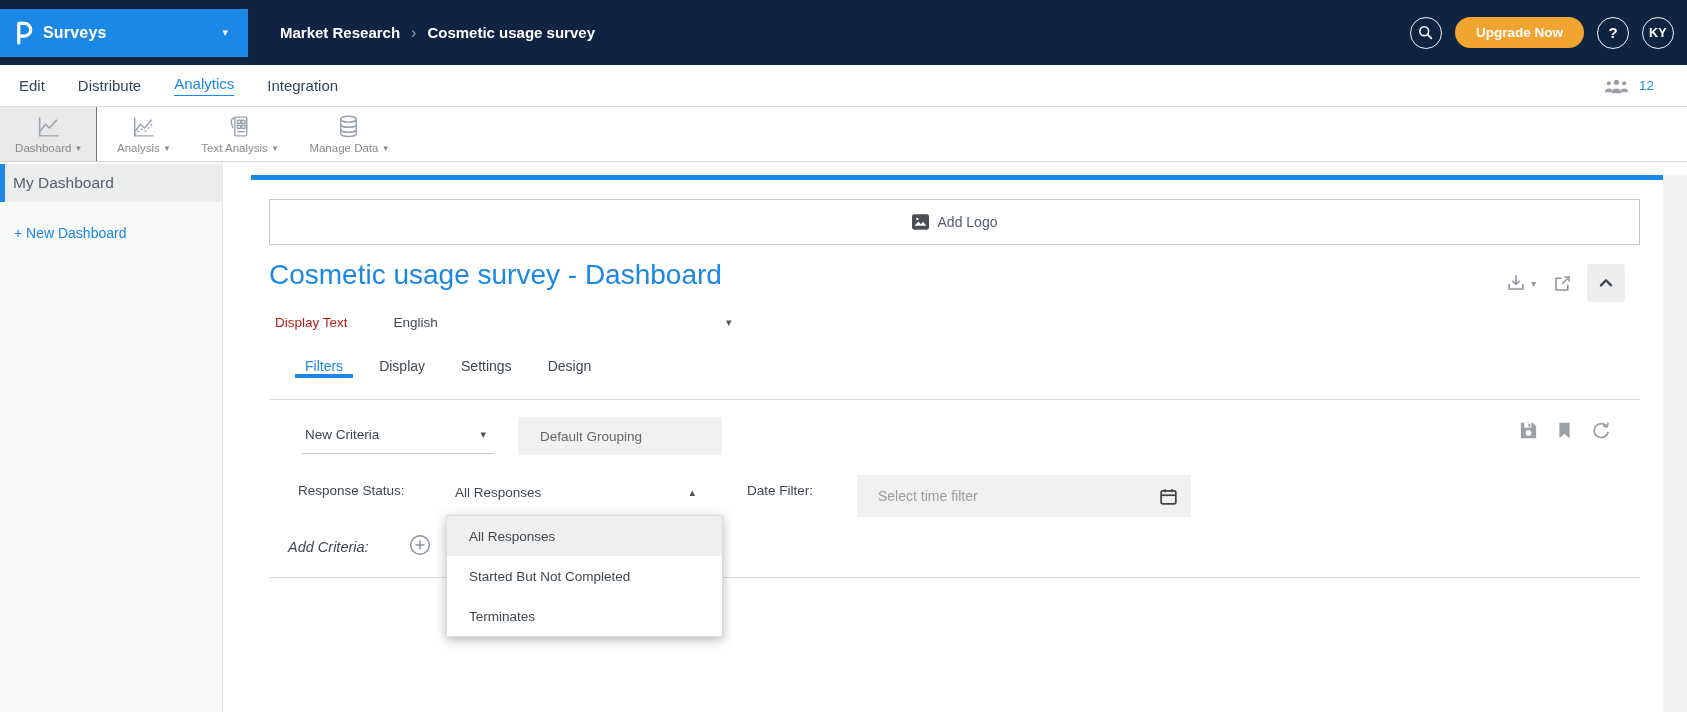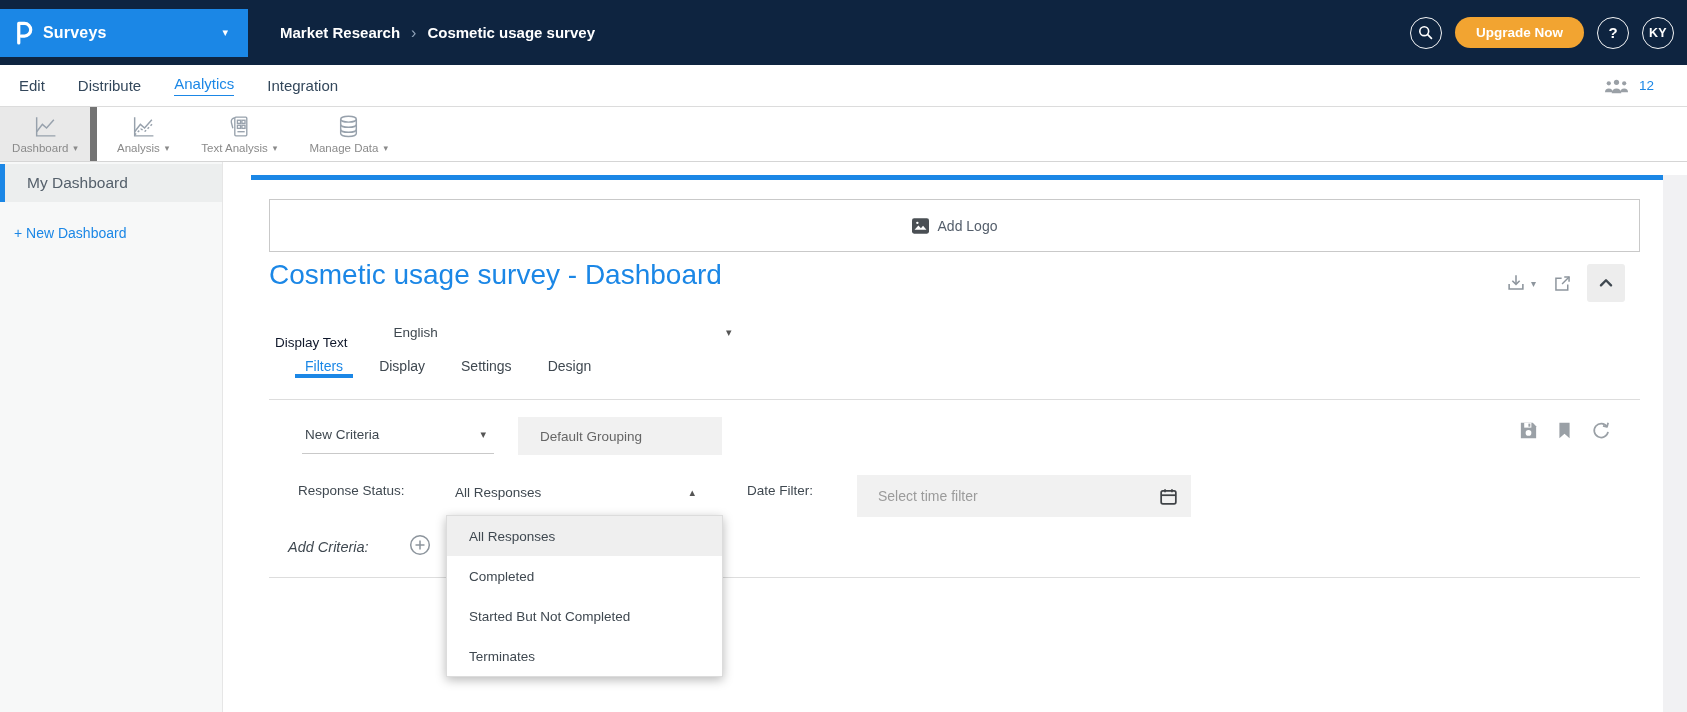--- a/index.html
+++ b/index.html
@@ -36,50 +36,50 @@
   .navbar{height:42px;background:#fff;border-bottom:1px solid #dcdcdc;display:flex;align-items:center;padding-left:19px;}
   .nav-link{font-size:15px;color:#33475b;margin-right:33px;padding-bottom:1px;}
   .nav-link.active{color:var(--accent);border-bottom:1.5px solid var(--accent);padding-bottom:3px;}
   .nav-right{margin-left:auto;display:flex;align-items:center;gap:10px;padding-right:33px;}
   .collab-count{color:var(--accent);font-size:13.5px;}
 
   
   .toolbar{height:55px;background:#fff;border-bottom:1px solid #d5d5d5;display:flex;align-items:stretch;}
   .tool{display:flex;flex-direction:column;align-items:center;justify-content:center;gap:3px;
         padding:0 12px;margin-left:8px;color:#8a8a8a;}
-  .tool.active{width:97px;margin-left:0;background:#e9e9e9;border-right:7px solid #737373;}
+  .tool.active{width:97px;margin-left:0;background:#e9e9e9;border-right:1px solid #737373;}
   .tool-label{font-size:11.5px;display:flex;align-items:center;gap:5px;white-space:nowrap;}
   .tool-label .caret{font-size:9px;color:#8a8a8a;}
 
   
   .body-row{display:flex;height:567px;}
   .sidebar{width:223px;background:#f7f8f8;border-right:1px solid #e6e6e6;}
   .side-item{margin-top:2px;height:38px;display:flex;align-items:center;padding-left:16px;
              font-size:15.5px;color:#55606b;}
-  .side-item.active{background:#eceeee;border-left:5px solid var(--accent);padding-left:22px;}
+  .side-item.active{background:#eceeee;border-left:5px solid var(--accent);padding-left:8px;}
   .new-dash{margin-top:17px;padding-left:14px;color:var(--accent);font-size:14px;height:28px;display:flex;align-items:center;}
 
   .main{flex:1;position:relative;background:#fff;}
   .right-band{position:absolute;right:0;top:13px;bottom:0;width:24px;background:#f1f1f3;}
   .blue-rule{position:absolute;left:28px;top:13px;width:1412px;height:5px;background:var(--accent);}
 
-  .logo-box{position:absolute;left:46px;top:37px;width:1371px;height:53px;border:1px solid #c9c9c9;
+  .logo-box{position:absolute;left:46px;top:37px;width:1371px;height:46px;border:1px solid #c9c9c9;
             display:flex;align-items:center;justify-content:center;gap:9px;font-size:14px;color:#545e6b;}
 
   .page-title{position:absolute;left:46px;top:97px;margin:0;font-size:28px;font-weight:500;color:var(--accent);white-space:nowrap;}
 
   .doc-actions{position:absolute;left:1282px;top:102px;width:135px;height:38px;display:flex;align-items:center;}
   .dl-group{display:flex;align-items:center;gap:4px;}
   .dl-group .caret{font-size:10px;color:#8d959d;}
   .share-btn{margin-left:16px;display:flex;align-items:center;}
   .collapse-btn{margin-left:14px;width:38px;height:38px;background:#ededed;border-radius:3px;
                 display:flex;align-items:center;justify-content:center;}
 
   .display-row{position:absolute;left:52px;top:153px;display:flex;align-items:center;font-size:13.5px;}
-  .display-label{color:#0f172a;margin-top:20px;}
+  .display-label{color:#b91c1c;}
   .lang-select{margin-left:46px;width:338px;display:flex;align-items:center;justify-content:space-between;color:#3f4850;}
   .lang-select .caret{font-size:11px;color:#555;}
 
   .tabs{position:absolute;left:46px;top:196px;width:1371px;height:42px;border-bottom:1px solid #ddd;
         display:flex;align-items:flex-start;}
   .tab{margin-right:16px;padding:0 10px;display:flex;align-items:center;font-size:14px;color:#3f4850;}
   .tab:first-child{margin-left:26px;}
   .tab.active{color:var(--accent);border-bottom:4px solid var(--accent);}
 
   .criteria-select{position:absolute;left:79px;top:254px;width:192px;height:38px;border-bottom:1px solid #c9c9c9;
@@ -324,18 +324,17 @@
       <svg width="22" height="22" viewBox="0 0 22 22" fill="none" stroke="#8d959d" stroke-width="1.5">
           <circle cx="11" cy="11" r="9.3"></circle>
           <path d="M11 6.5 V15.5 M6.5 11 H15.5"></path>
         </svg>
     </button>
 
     <div class="bottom-rule"></div>
 
     <div class="dropdown">
       <div class="dd-item selected">All Responses</div>
-      <div class="dd-item">Completed</div>
       <div class="dd-item">Started But Not Completed</div>
       <div class="dd-item">Terminates</div>
     </div>
   </main>
 </div>
 
 </body></html>

